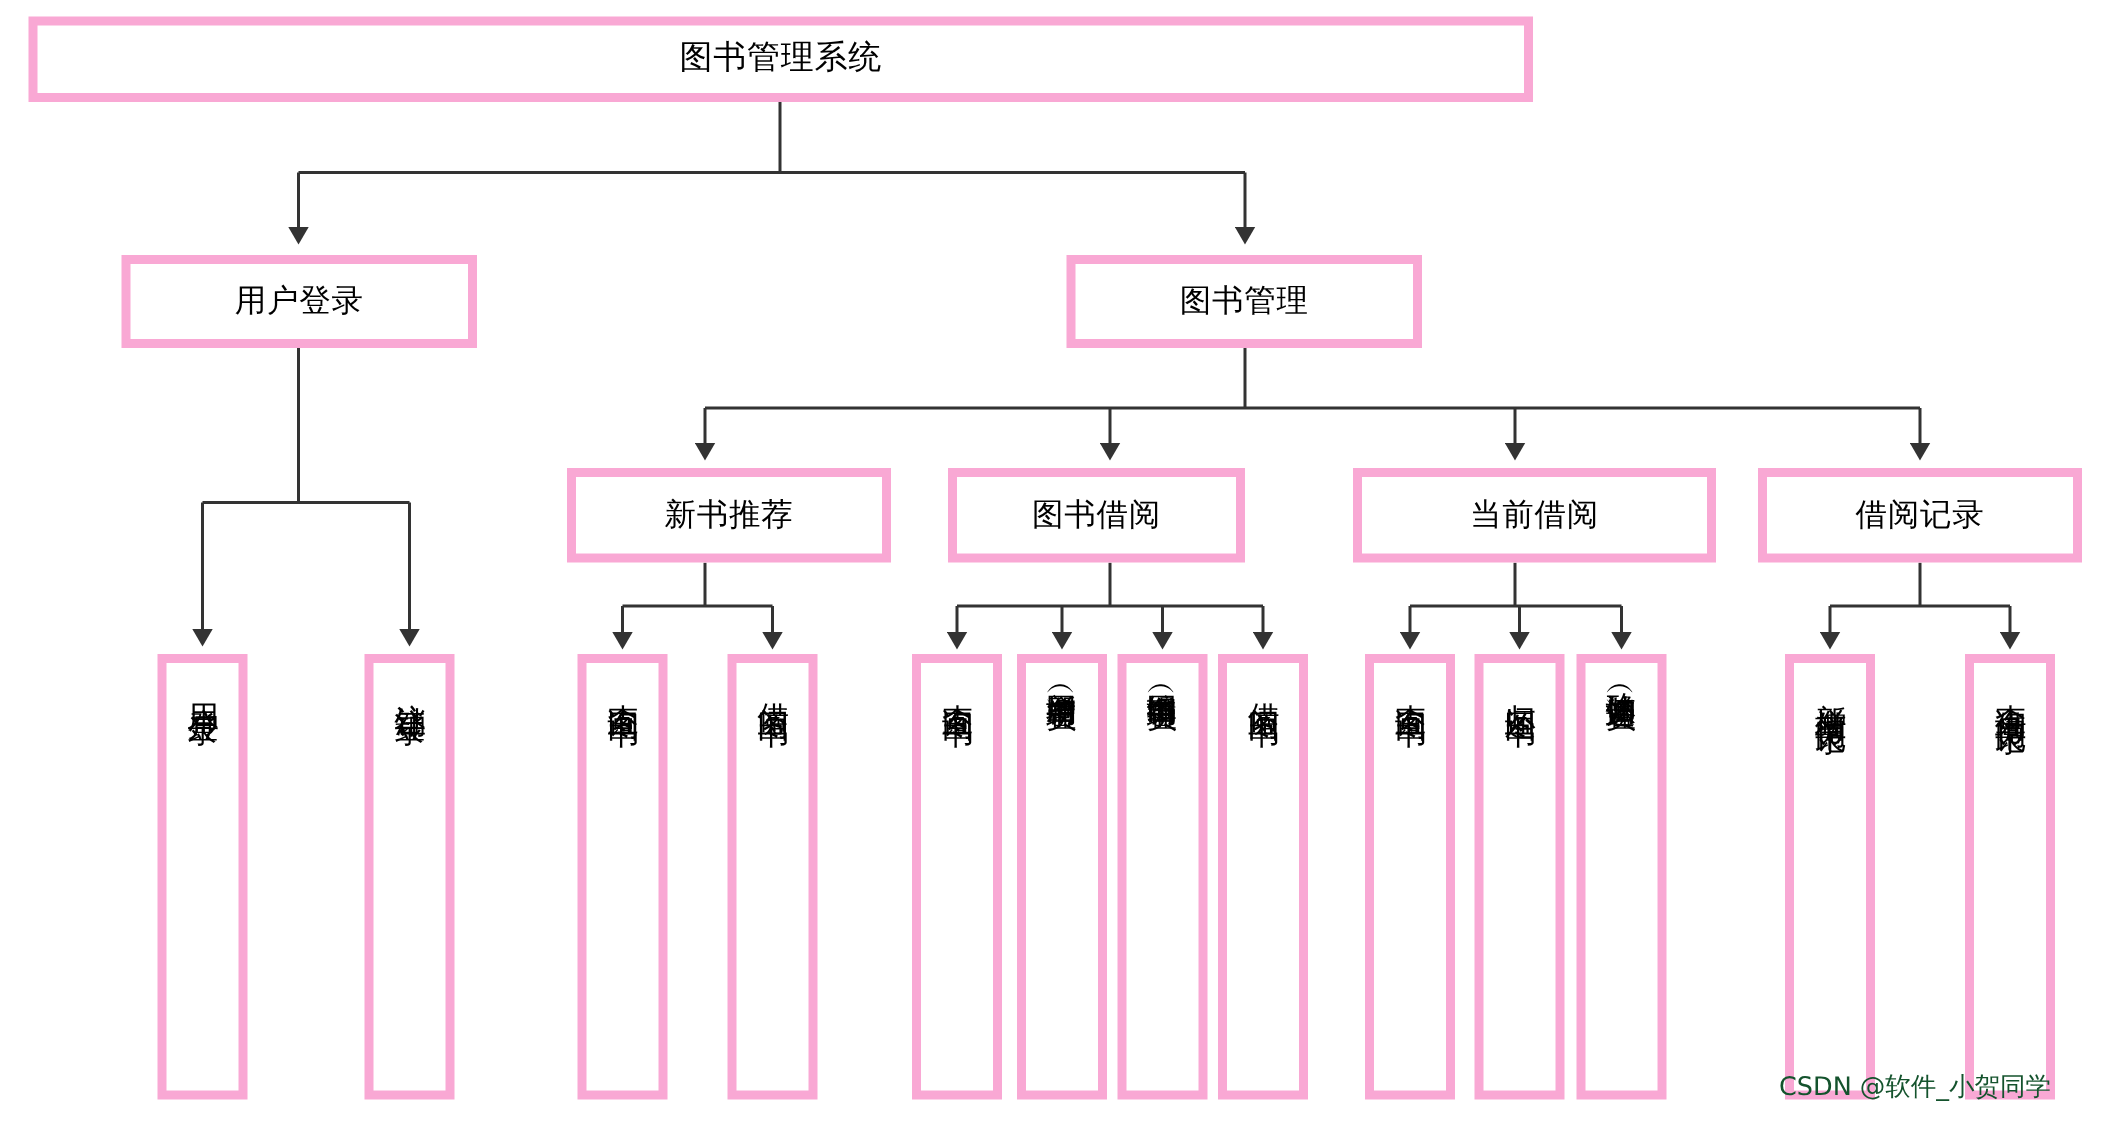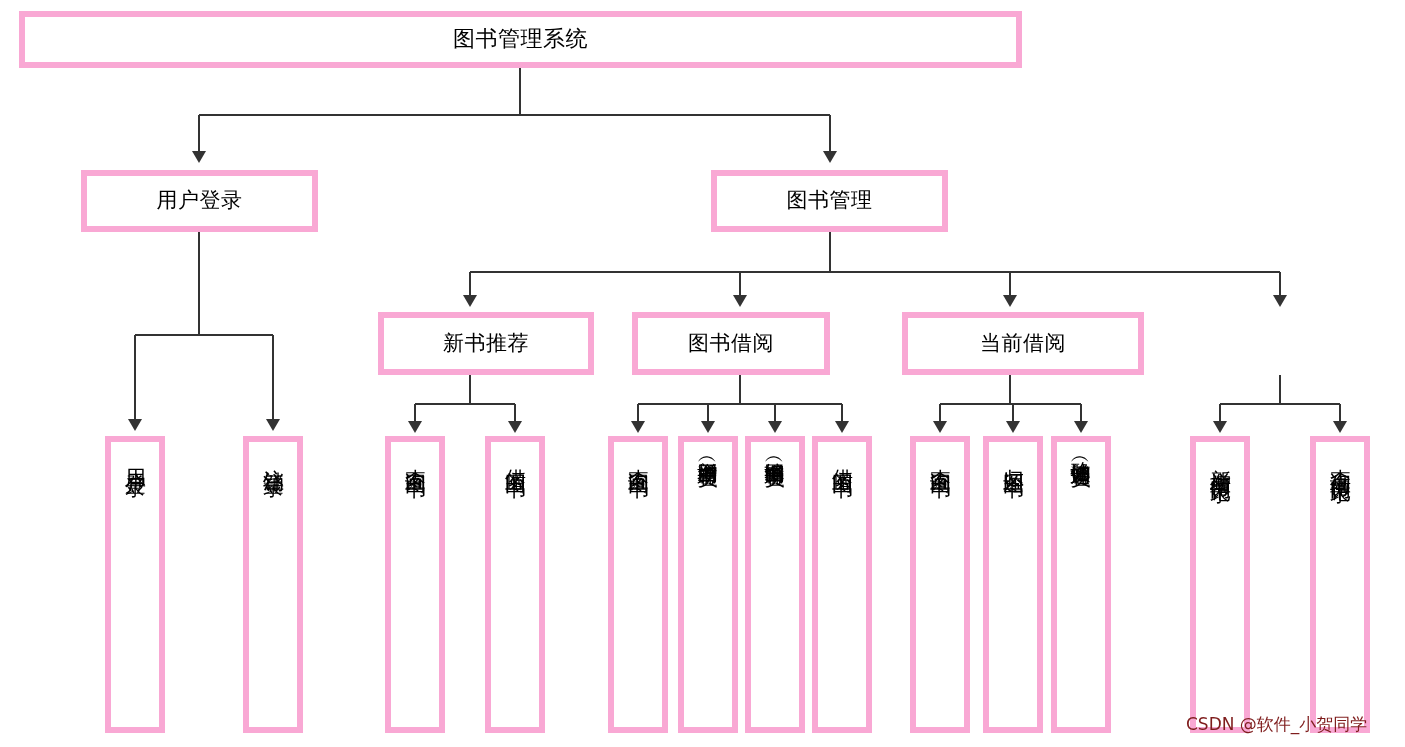--- a/index.html
+++ b/index.html
@@ -70,21 +70,21 @@
   }
   .node.v.tall-text .node-label {
     font-size: 20px;
     letter-spacing: 1px;
   }
   #watermark {
     position: absolute;
     left: 1186px;
     top: 713px;
     font-size: 17px;
-    color: #7f1d1d;
+    color: #14532d;
     white-space: nowrap;
     z-index: 6;
     font-family: "DejaVu Sans", "Liberation Sans", sans-serif;
   }
 </style>
 </head>
 <body>
 
 <div id="diagram-root">
 
@@ -166,20 +166,23 @@
 
   <div class="node h" id="node-new-book-rec" style="left: 362px; top: 312px; width: 216px; height: 63px; margin-left: 16px;">
     <span class="node-label">新书推荐</span>
   </div>
   <div class="node h" id="node-book-borrow" style="left: 632px; top: 312px; width: 198px; height: 63px;">
     <span class="node-label">图书借阅</span>
   </div>
   <div class="node h" id="node-current-borrow" style="left: 902px; top: 312px; width: 242px; height: 63px;">
     <span class="node-label">当前借阅</span>
   </div>
+  <div class="node h" id="node-borrow-record" style="left: 1172px; top: 312px; width: 216px; height: 63px;">
+    <span class="node-label">借阅记录</span>
+  </div>
 
   <div class="node v" id="node-leaf-user-login" style="left: 105px; top: 436px; width: 60px; height: 297px;">
     <span class="node-label">用户登录</span>
   </div>
   <div class="node v" id="node-leaf-user-logout" style="left: 243px; top: 436px; width: 60px; height: 297px;">
     <span class="node-label">注销登录</span>
   </div>
   <div class="node v" id="node-leaf-rec-query" style="left: 385px; top: 436px; width: 60px; height: 297px;">
     <span class="node-label">查询图书</span>
   </div>

